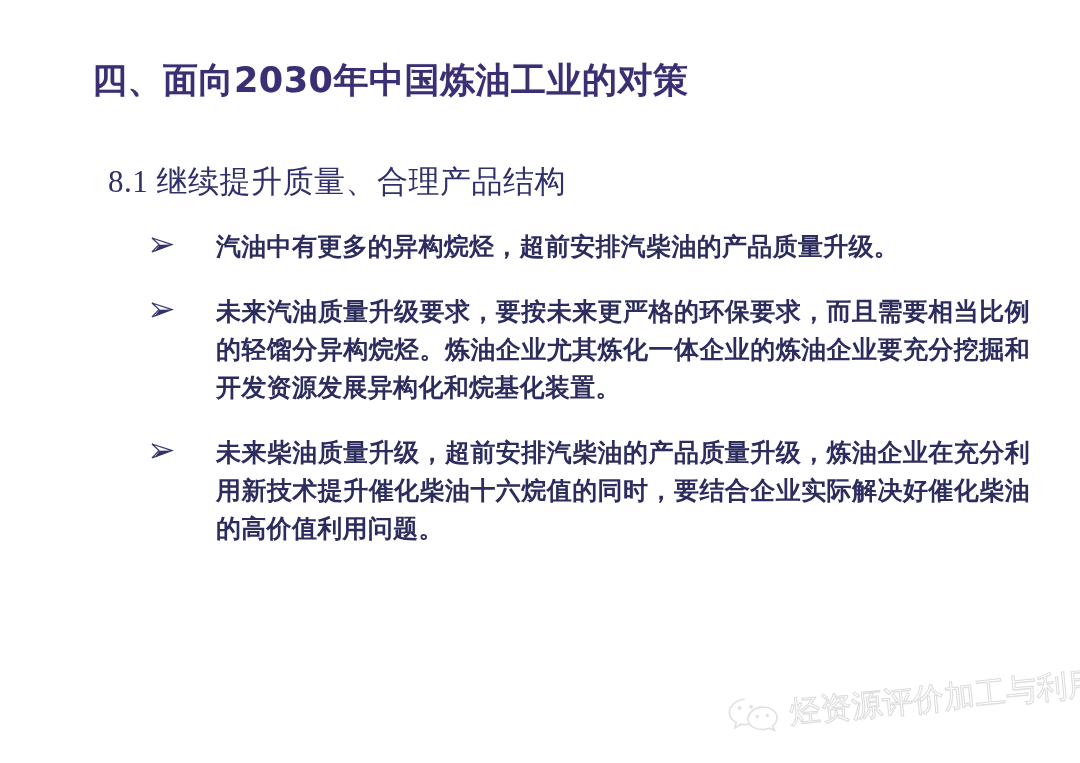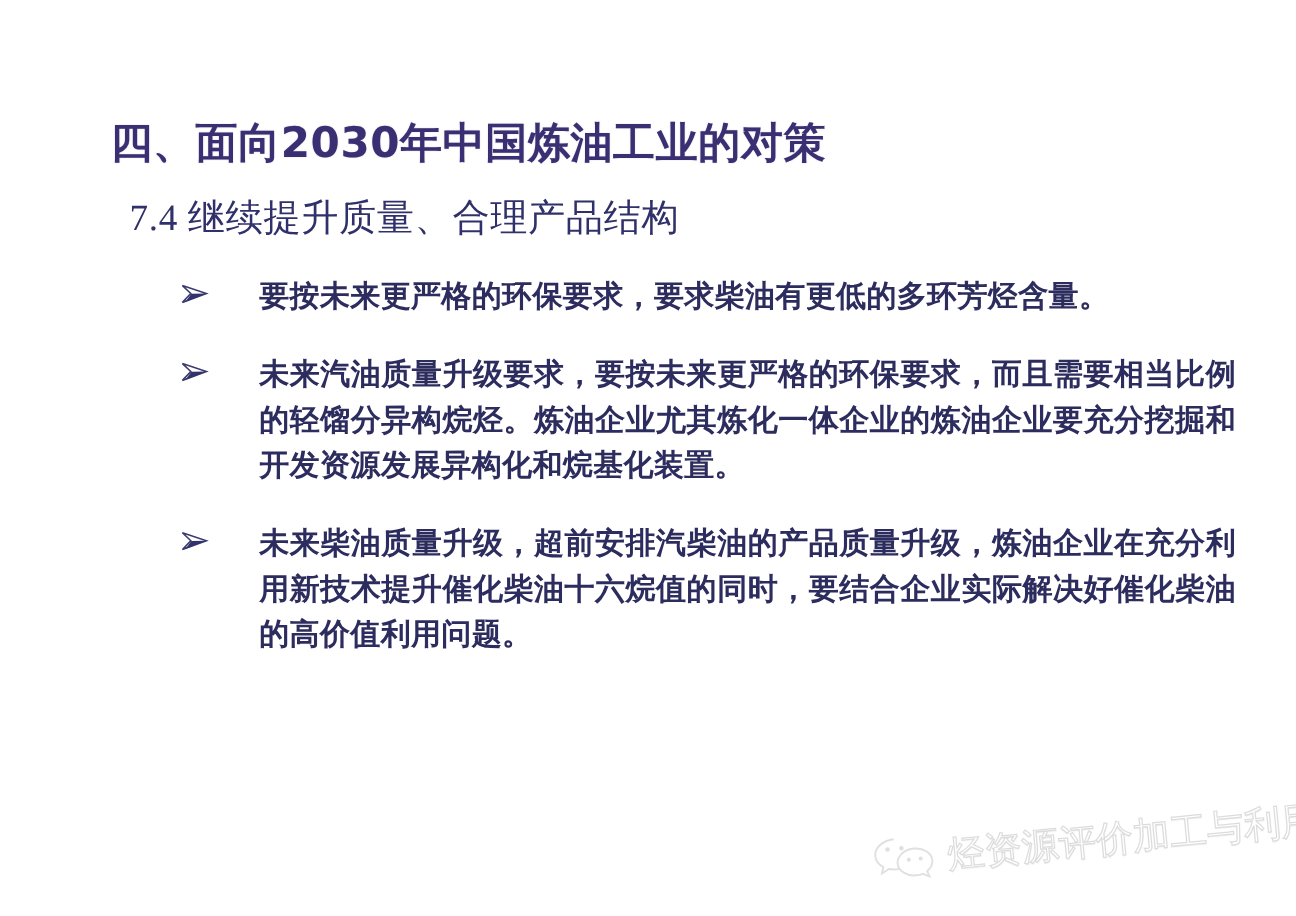--- a/index.html
+++ b/index.html
@@ -57,21 +57,20 @@
     top: 58px;
     width: 900px;
     font-family: "DejaVu Sans", "Liberation Sans", sans-serif;
     font-size: 35px;
     font-weight: bold;
     color: #3b2f73;
     letter-spacing: 0.5px;
     white-space: nowrap;
     line-height: 44px;
     text-shadow: 0 0 1px rgba(59,47,115,0.35);
-    margin-top: 40px;
   }
 
   
   .section-heading {
     position: absolute;
     left: 108px;
     top: 161px;
     font-family: "Liberation Serif", "DejaVu Serif", serif;
     font-size: 31px;
     font-weight: normal;
@@ -147,32 +146,32 @@
 </style>
 </head>
 <body>
 
 <div class="slide">
 
   <div class="header-band">
   </div>
   <div class="header-title">四、面向2030年中国炼油工业的对策</div>
 
-  <div class="section-heading">7.4  继续提升质量、合理产品结构</div>
+  <div class="section-heading">8.1  继续提升质量、合理产品结构</div>
 
   <div class="bullets">
 
     <div class="bullet-row">
       <span class="bullet-marker">
         <svg width="26" height="20" viewBox="0 0 26 20" aria-hidden="true">
           <path d="M2 3 L22 9.6 L2 17 L9 9.6 Z" fill="none" stroke="#3b3b72" stroke-width="1.3"></path>
           <path d="M9.5 9.8 L22 9.6 L4.5 16.4 Z" fill="#33336b"></path>
         </svg>
       </span>
-      <span class="bullet-text">要按未来更严格的环保要求，要求柴油有更低的多环芳烃含量。</span>
+      <span class="bullet-text">汽油中有更多的异构烷烃，超前安排汽柴油的产品质量升级。</span>
     </div>
 
     <div class="bullet-row">
       <span class="bullet-marker">
         <svg width="26" height="20" viewBox="0 0 26 20" aria-hidden="true">
           <path d="M2 3 L22 9.6 L2 17 L9 9.6 Z" fill="none" stroke="#3b3b72" stroke-width="1.3"></path>
           <path d="M9.5 9.8 L22 9.6 L4.5 16.4 Z" fill="#33336b"></path>
         </svg>
       </span>
       <span class="bullet-text">未来汽油质量升级要求，要按未来更严格的环保要求，而且需要相当比例的轻馏分异构烷烃。炼油企业尤其炼化一体企业的炼油企业要充分挖掘和开发资源发展异构化和烷基化装置。</span>

